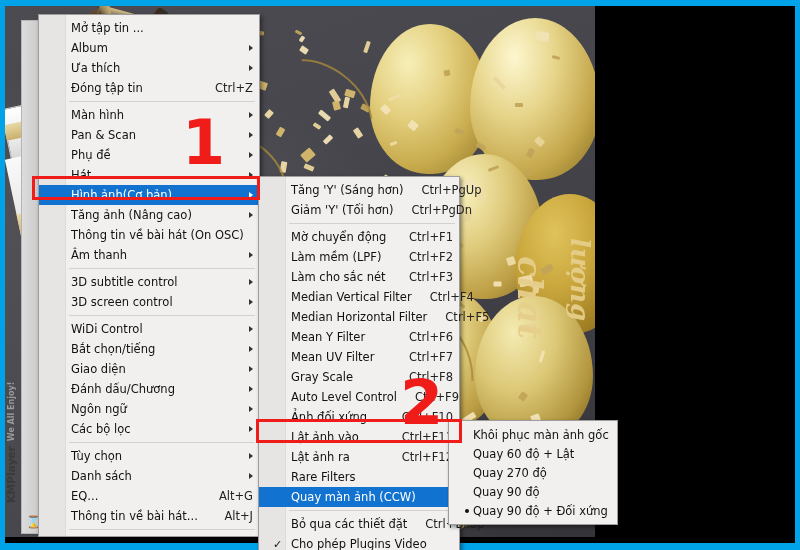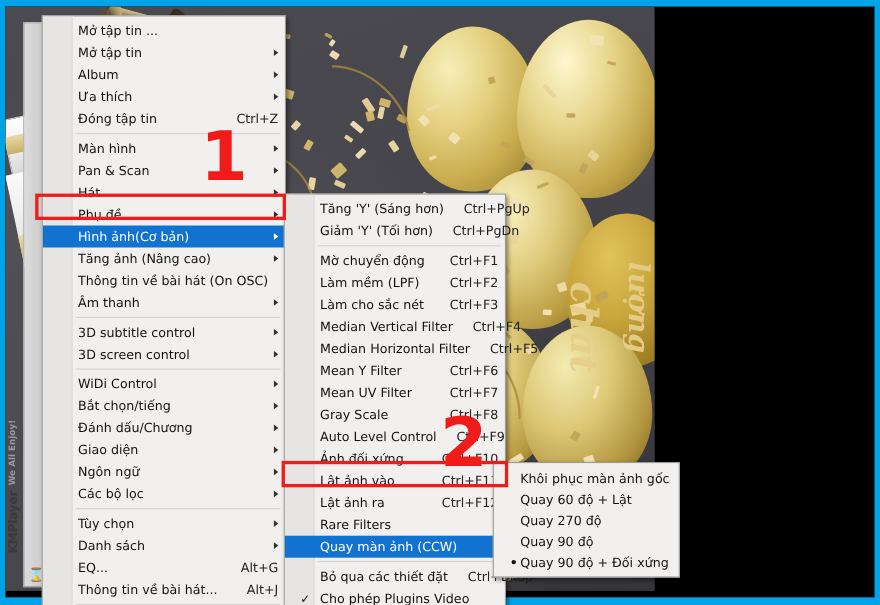--- a/index.html
+++ b/index.html
@@ -307,24 +307,20 @@
     </div>
   </div>
 
   <div class="menu" id="menu-main">
     <div class="rail"></div>
     <div id="main-items">
         <div class="mi">
           <span class="lbl">Mở tập tin ...</span>
         </div>
         <div class="mi">
-          <span class="lbl">Mở tập tin</span>
-          <span class="arrow"></span>
-        </div>
-        <div class="mi">
           <span class="lbl">Album</span>
           <span class="arrow"></span>
         </div>
         <div class="mi">
           <span class="lbl">Ưa thích</span>
           <span class="arrow"></span>
         </div>
         <div class="mi">
           <span class="lbl">Đóng tập tin</span>
           <span class="acc">Ctrl+Z</span>
@@ -332,25 +328,25 @@
         <div class="sep"></div>
         <div class="mi">
           <span class="lbl">Màn hình</span>
           <span class="arrow"></span>
         </div>
         <div class="mi">
           <span class="lbl">Pan &amp; Scan</span>
           <span class="arrow"></span>
         </div>
         <div class="mi">
+          <span class="lbl">Phụ đề</span>
+          <span class="arrow"></span>
+        </div>
+        <div class="mi">
           <span class="lbl">Hát</span>
-          <span class="arrow"></span>
-        </div>
-        <div class="mi">
-          <span class="lbl">Phụ đề</span>
           <span class="arrow"></span>
         </div>
         <div class="mi sel">
           <span class="lbl">Hình ảnh(Cơ bản)</span>
           <span class="arrow"></span>
         </div>
         <div class="mi">
           <span class="lbl">Tăng ảnh (Nâng cao)</span>
           <span class="arrow"></span>
         </div>
@@ -374,25 +370,25 @@
         <div class="sep"></div>
         <div class="mi">
           <span class="lbl">WiDi Control</span>
           <span class="arrow"></span>
         </div>
         <div class="mi">
           <span class="lbl">Bắt chọn/tiếng</span>
           <span class="arrow"></span>
         </div>
         <div class="mi">
+          <span class="lbl">Giao diện</span>
+          <span class="arrow"></span>
+        </div>
+        <div class="mi">
           <span class="lbl">Đánh dấu/Chương</span>
-          <span class="arrow"></span>
-        </div>
-        <div class="mi">
-          <span class="lbl">Giao diện</span>
           <span class="arrow"></span>
         </div>
         <div class="mi">
           <span class="lbl">Ngôn ngữ</span>
           <span class="arrow"></span>
         </div>
         <div class="mi">
           <span class="lbl">Các bộ lọc</span>
           <span class="arrow"></span>
         </div>

